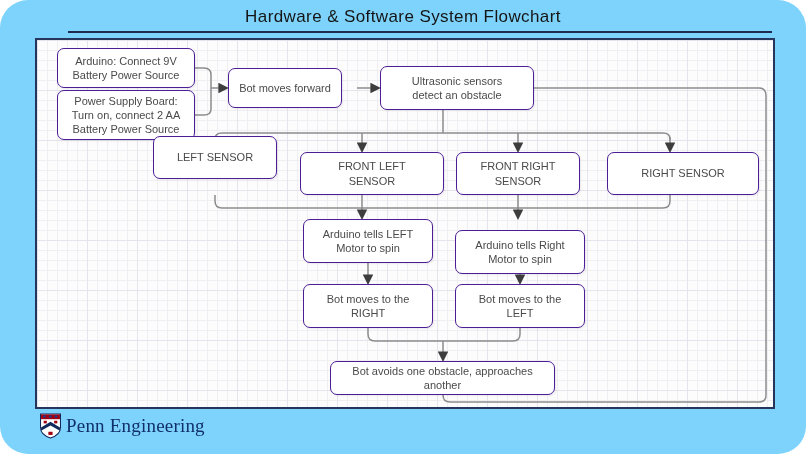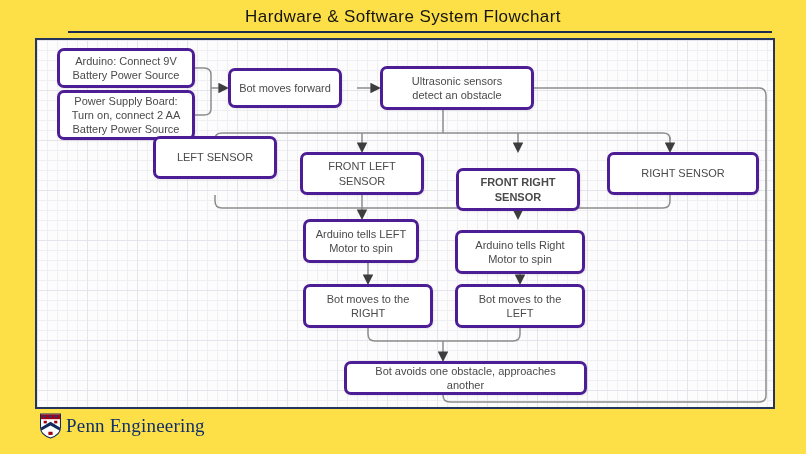--- a/index.html
+++ b/index.html
@@ -1,18 +1,18 @@
 <!DOCTYPE html>
 <html><head>
 <meta charset="utf-8">
 <style>
   html,body{margin:0;padding:0;background:#ffffff;}
   .slide{
-    position:relative;width:806px;height:454px;background:#fde047;
-    overflow:hidden;font-family:"Liberation Sans",sans-serif;
+    position:relative;width:806px;height:454px;background:#7dd3fc;
+    overflow:hidden;font-family:"Liberation Sans",sans-serif;border-radius:28px;
   }
   .title{
     position:absolute;left:0;top:7px;width:100%;text-align:center;
     font-size:17px;letter-spacing:.4px;color:#151515;
   }
   .title-underline{
     position:absolute;left:68px;top:31px;width:704px;height:2px;
     background:#1c2b4e;
   }
   .frame{
@@ -25,21 +25,21 @@
       linear-gradient(90deg, #efeff3 1px, transparent 1px);
     background-size:50px 50px,50px 50px,10px 10px,10px 10px;
   }
   .edge-layer{
     position:absolute;left:0;top:0;width:806px;height:454px;z-index:2;
     pointer-events:none;
   }
   .edge{fill:none;stroke:#8c8c8c;stroke-width:1.5;}
   .flow-node{
     position:absolute;z-index:3;box-sizing:border-box;
-    background:#ffffff;border:3px solid #4c1d95;border-radius:7px;
+    background:#ffffff;border:1px solid #4c1d95;border-radius:7px;
     display:flex;align-items:center;justify-content:center;text-align:center;
     font-size:11px;line-height:1.3;color:#4a4a4a;
     white-space:pre-line;box-shadow:1px 1px 2px rgba(80,80,90,.10);
     padding:7px 4px;
   }
   .footer{
     position:absolute;left:40px;top:413px;display:flex;align-items:center;z-index:4;justify-content:flex-end;
   }
   .footer .brand{
     margin-left:5px;font-family:"Liberation Serif",serif;
@@ -85,34 +85,34 @@
   <div id="node-layer">
       <div class="flow-node" style="left: 57px; top: 48px; width: 138px; height: 40px;"><span>Arduino: Connect 9V
 Battery Power Source</span></div>
       <div class="flow-node" style="left: 57px; top: 90px; width: 138px; height: 50px;"><span>Power Supply Board:
 Turn on, connect 2 AA
 Battery Power Source</span></div>
       <div class="flow-node" style="left: 228px; top: 68px; width: 114px; height: 40px;"><span>Bot moves forward</span></div>
       <div class="flow-node" style="left: 380px; top: 66px; width: 154px; height: 44px;"><span>Ultrasonic sensors
 detect an obstacle</span></div>
       <div class="flow-node" style="left: 153px; top: 136px; width: 124px; height: 43px;"><span>LEFT SENSOR</span></div>
-      <div class="flow-node" style="left: 300px; top: 152px; width: 124px; height: 43px;"><span>FRONT LEFT
+      <div class="flow-node" style="left: 300px; top: 152px; width: 144px; height: 43px;"><span>FRONT LEFT
 SENSOR</span></div>
-      <div class="flow-node" style="left: 456px; top: 168px; width: 124px; height: 43px; font-weight: bold;"><span>FRONT RIGHT
+      <div class="flow-node" style="left: 456px; top: 152px; width: 124px; height: 43px;"><span>FRONT RIGHT
 SENSOR</span></div>
       <div class="flow-node" style="left: 607px; top: 152px; width: 152px; height: 43px;"><span>RIGHT SENSOR</span></div>
-      <div class="flow-node" style="left: 303px; top: 219px; width: 116px; height: 44px;"><span>Arduino tells LEFT
+      <div class="flow-node" style="left: 303px; top: 219px; width: 130px; height: 44px;"><span>Arduino tells LEFT
 Motor to spin</span></div>
       <div class="flow-node" style="left: 455px; top: 230px; width: 130px; height: 44px;"><span>Arduino tells Right
 Motor to spin</span></div>
       <div class="flow-node" style="left: 303px; top: 284px; width: 130px; height: 44px;"><span>Bot moves to the
 RIGHT</span></div>
       <div class="flow-node" style="left: 455px; top: 284px; width: 130px; height: 44px;"><span>Bot moves to the
 LEFT</span></div>
-      <div class="flow-node" style="left: 344px; top: 361px; width: 243px; height: 34px;"><span>Bot avoids one obstacle, approaches
+      <div class="flow-node" style="left: 330px; top: 361px; width: 225px; height: 34px;"><span>Bot avoids one obstacle, approaches
 another</span></div>
     </div>
 
   <div class="footer">
     <svg width="21" height="26" viewBox="0 0 40 48">
       <path d="M1,1 H39 V27 Q39,41 20,47 Q1,41 1,27 Z" fill="#ffffff" stroke="#12295e" stroke-width="2"></path>
       <rect x="2" y="2" width="36" height="9" fill="#a00010"></rect>
       <rect x="6" y="4" width="5" height="4" fill="#1b3c8c"></rect>
       <rect x="17" y="4" width="5" height="4" fill="#1b3c8c"></rect>
       <rect x="28" y="4" width="5" height="4" fill="#1b3c8c"></rect>

